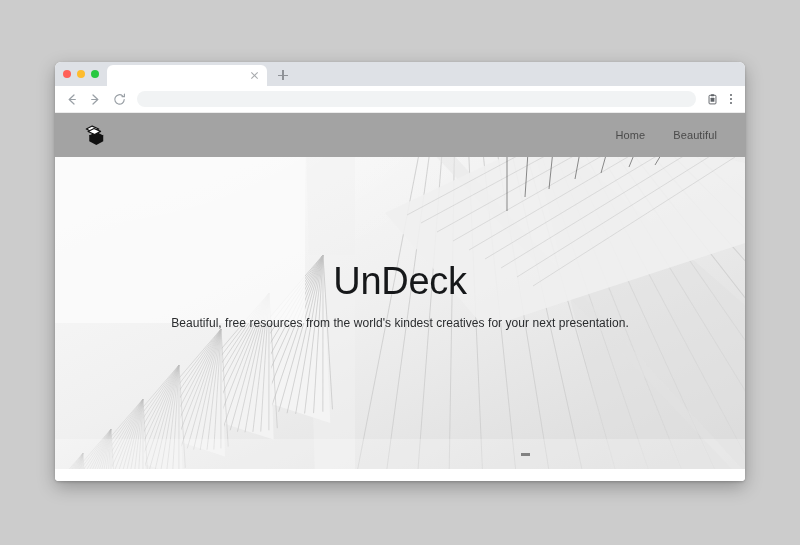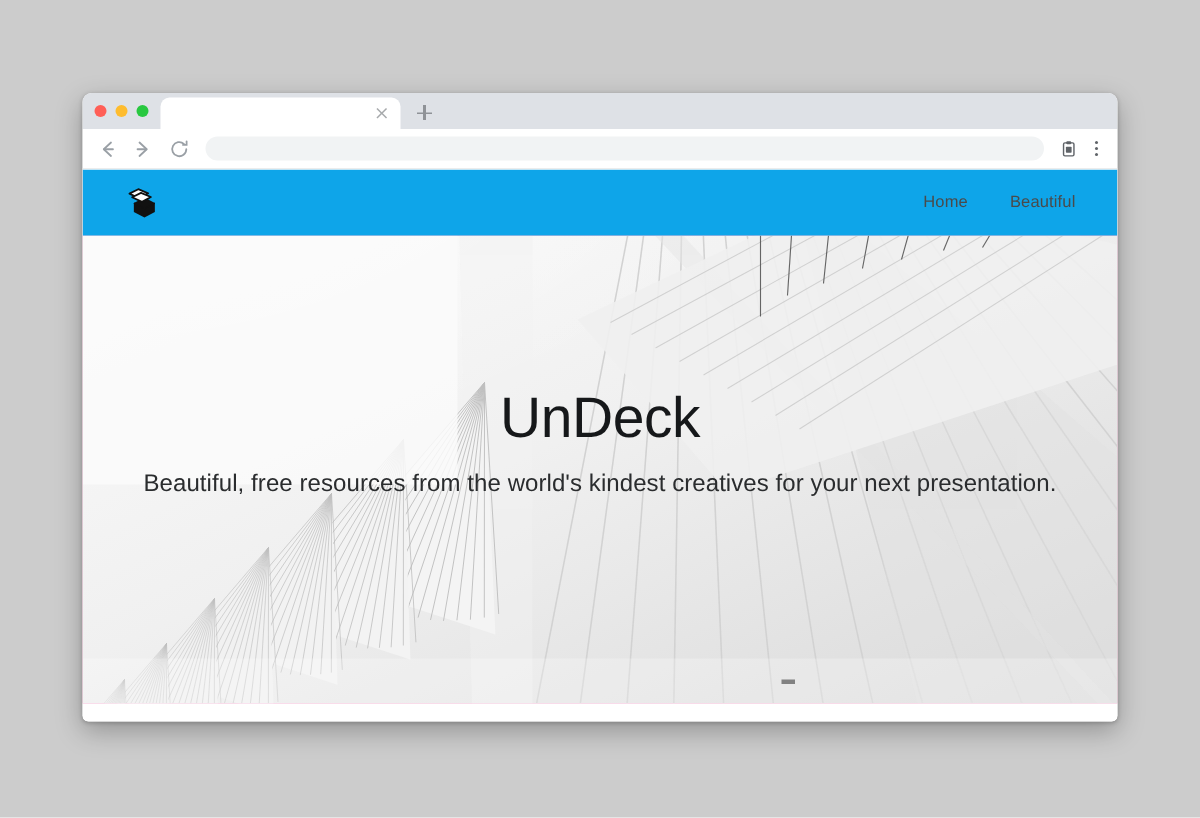--- a/index.html
+++ b/index.html
@@ -169,21 +169,21 @@
   .viewport {
     flex: 1;
     position: relative;
     background: #ffffff;
     overflow: hidden;
   }
 
   
   .site-nav {
     height: 44px;
-    background: #0ea5e9;
+    background: #a3a3a3;
     display: flex;
     align-items: center;
     justify-content: space-between;
     padding: 0 28px 0 26px;
     box-sizing: border-box;
     position: relative;
     z-index: 5;
   }
   .logo {
     width: 28px;
@@ -203,21 +203,21 @@
   }
 
   
   .hero {
     position: absolute;
     left: 0;
     top: 44px;
     right: 0;
     bottom: 12px;
     overflow: hidden;
-    background: #ec4899;
+    background: #7dd3fc;
   }
   .hero-bg {
     position: absolute;
     inset: 0;
     width: 100%;
     height: 100%;
     display: block;
   }
   .hero-content {
     position: absolute;
@@ -231,21 +231,21 @@
   }
   .hero-title {
     font-size: 38px;
     font-weight: 400;
     color: #16181a;
     margin: 0 0 16px 0;
     letter-spacing: -0.3px;
     line-height: 1;
   }
   .hero-sub {
-    font-size: 16px;
+    font-size: 12px;
     color: #2a2c2e;
     margin: 0 0 26px 0;
     text-align: center;
     letter-spacing: 0.05px;
   }
   .cta {
     background: #000000;
     color: #ffffff;
     font-size: 12px;
     border: none;

